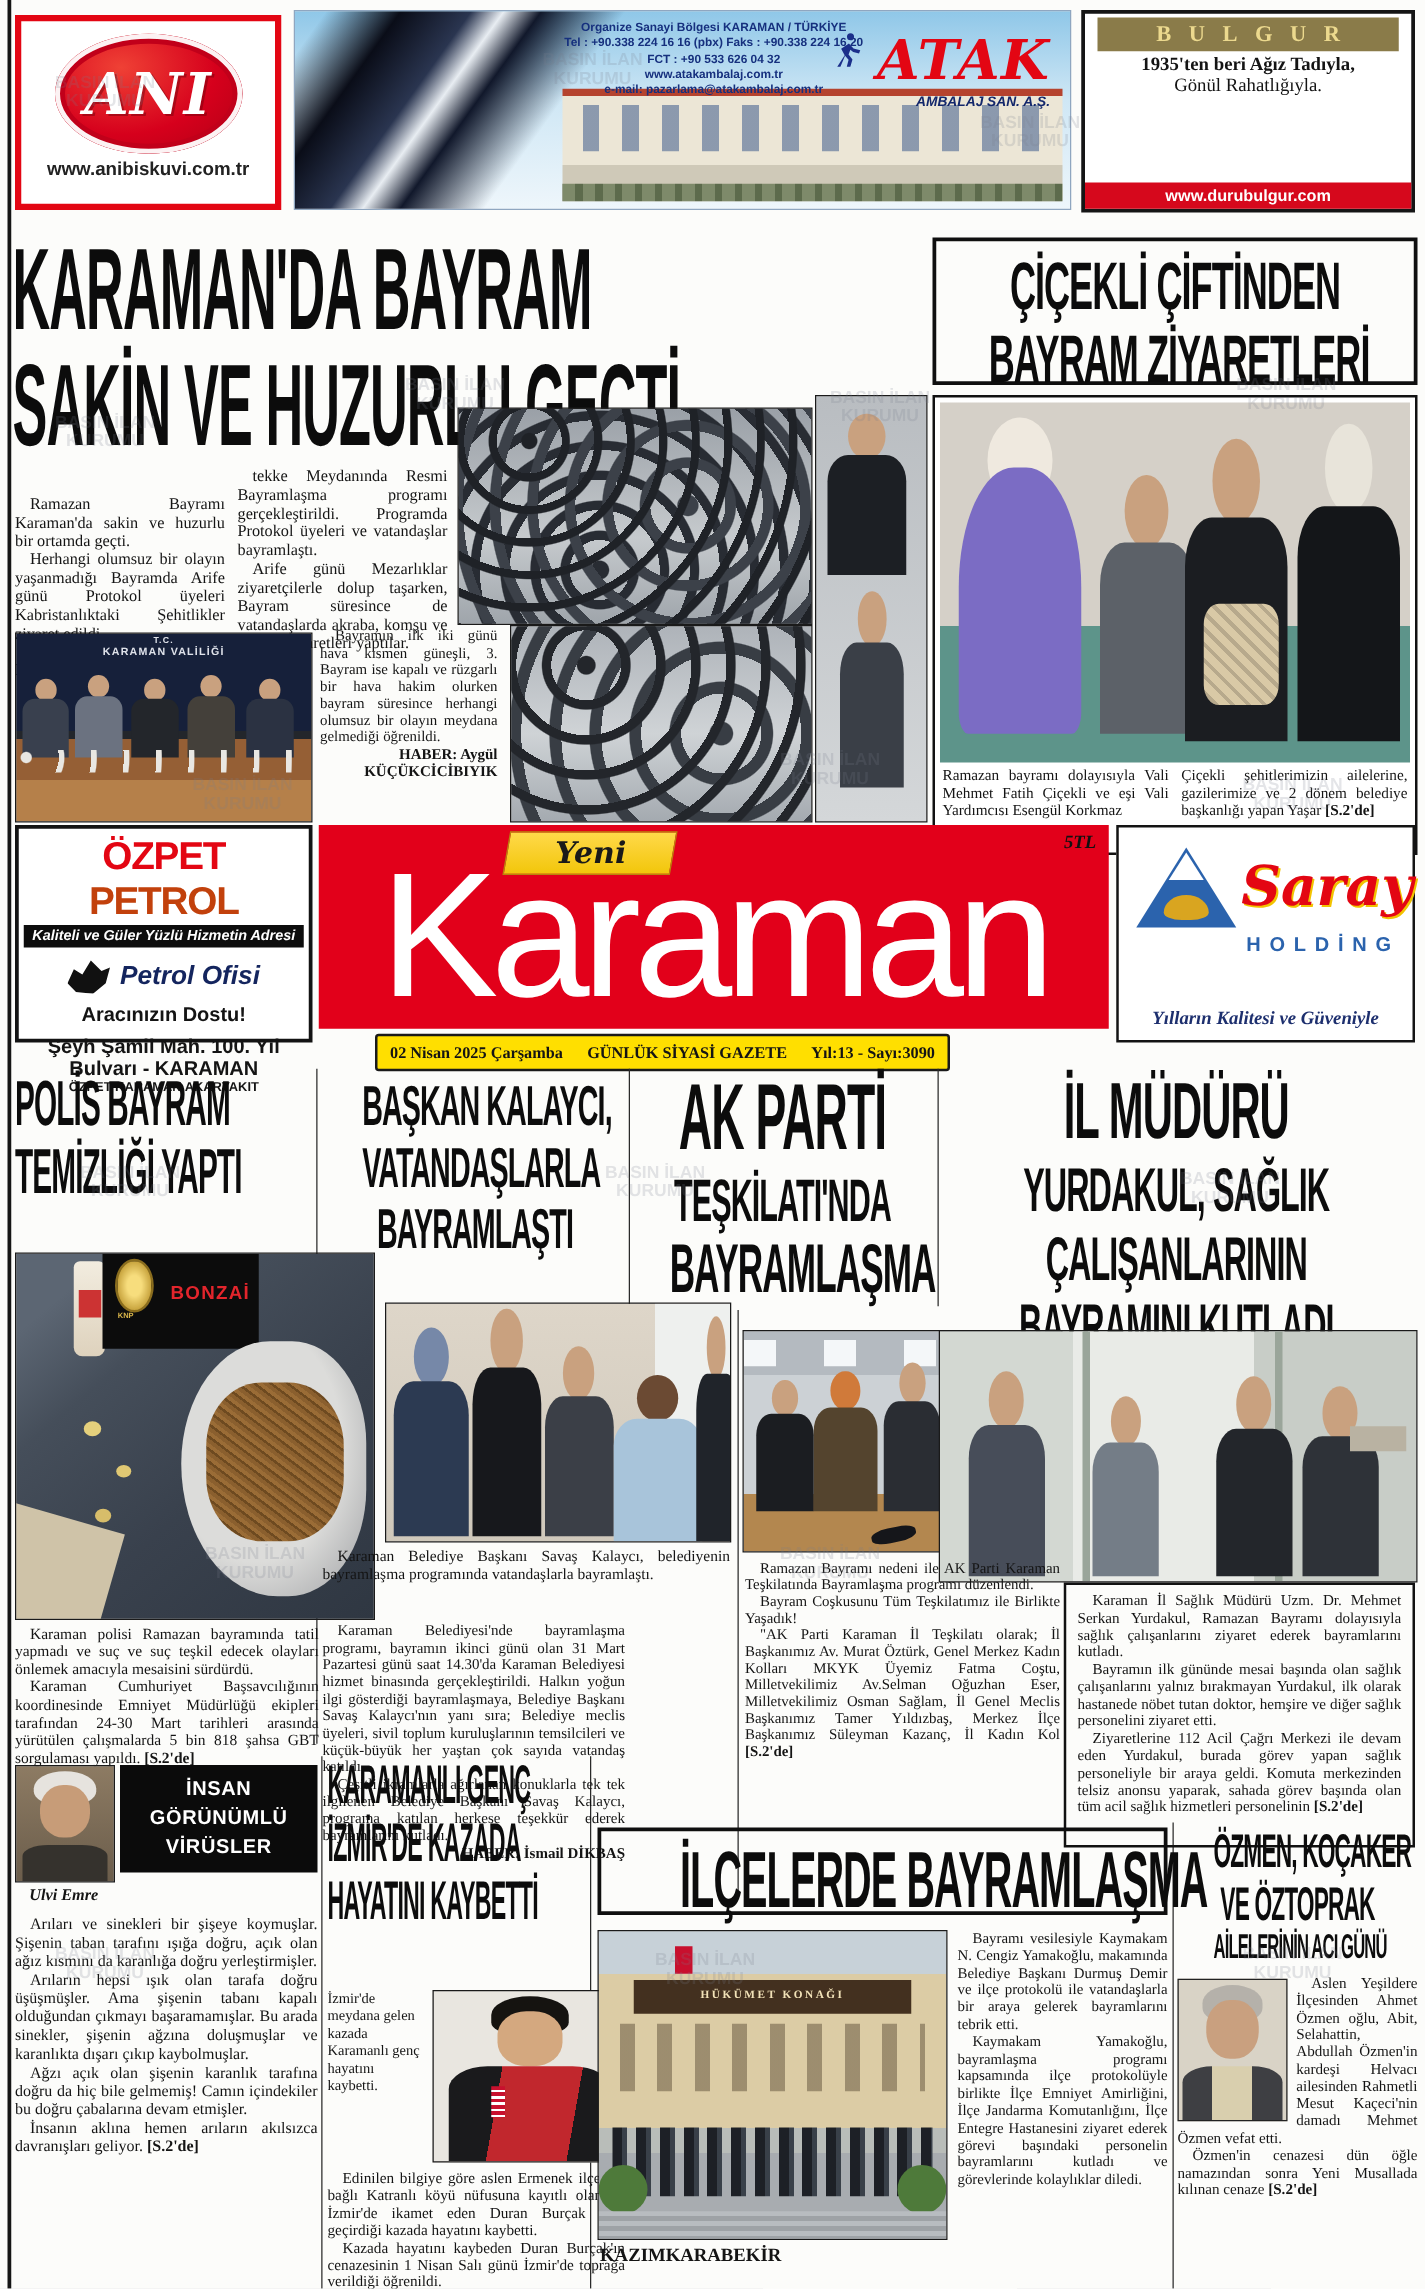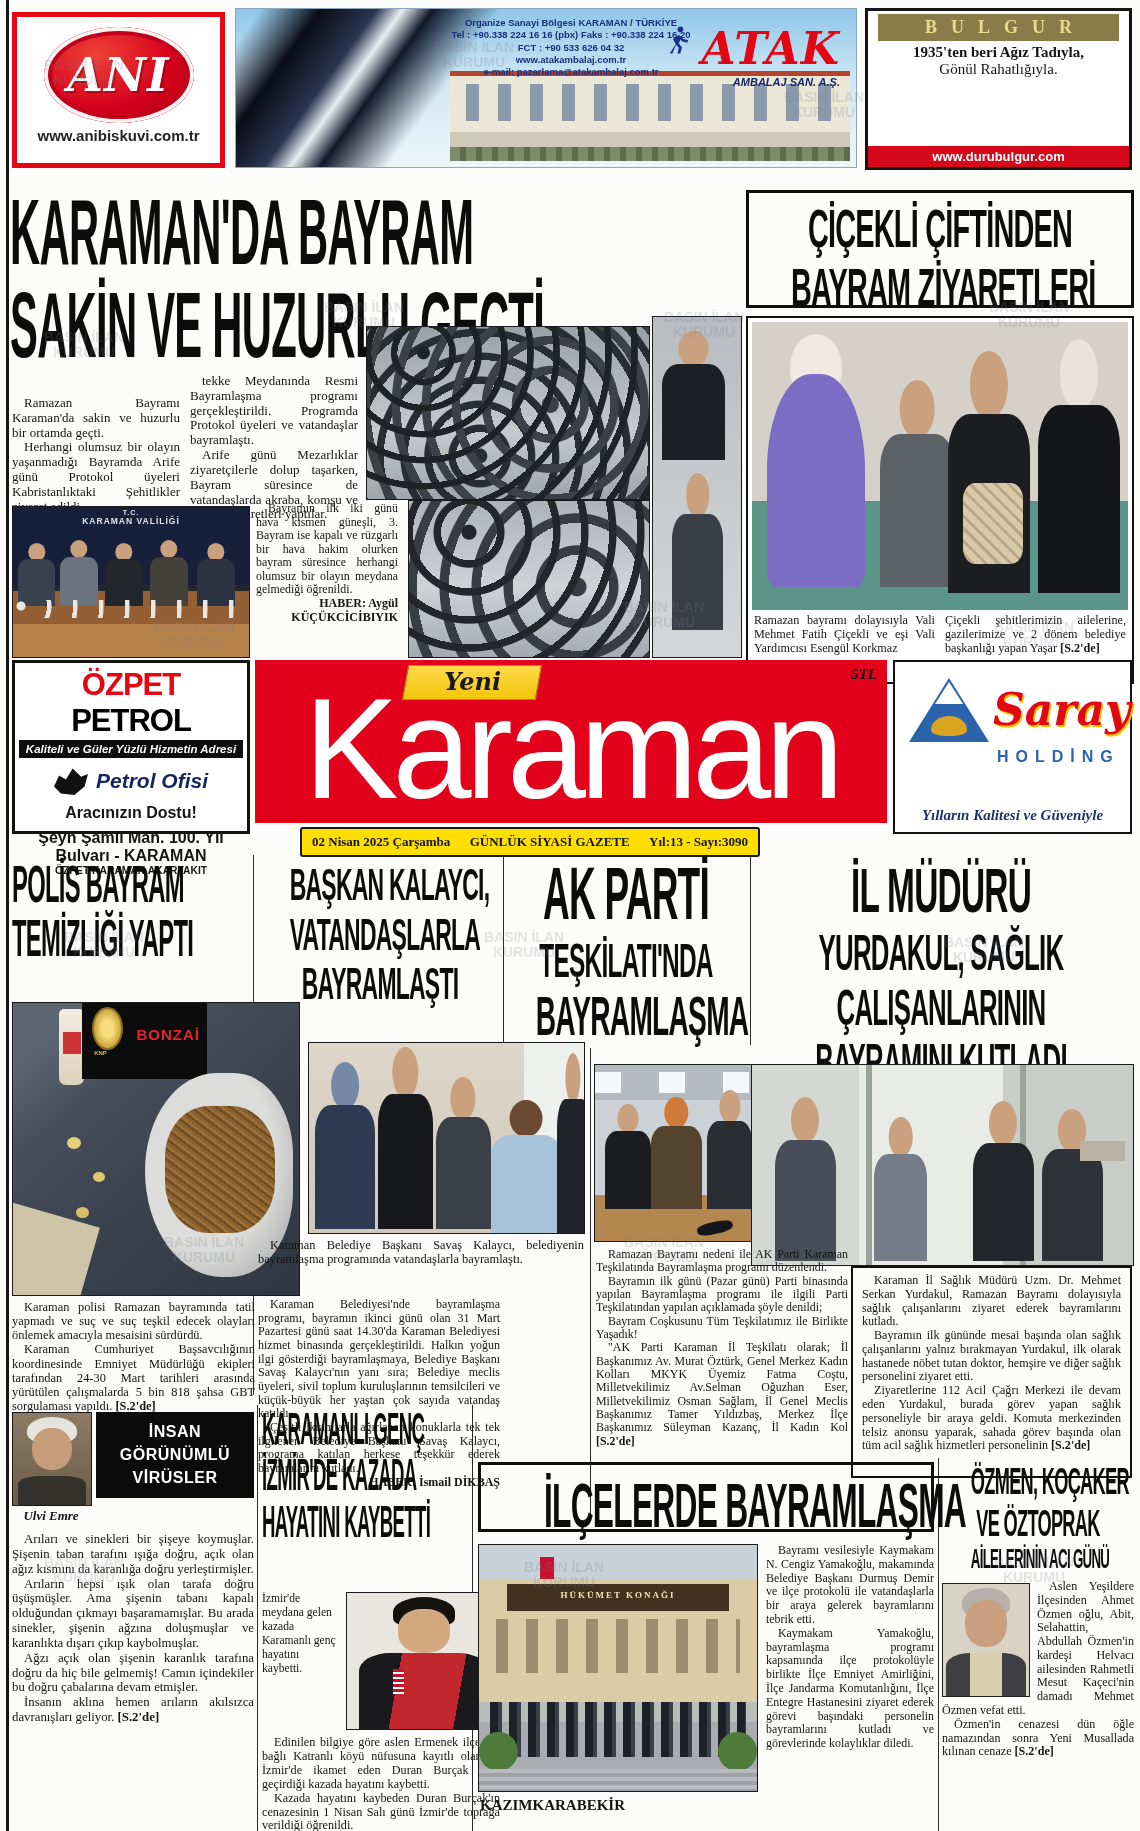--- a/index.html
+++ b/index.html
@@ -167,21 +167,21 @@
       <p class="txt" style="flex:1;margin:0;font-size:12.2px">
         <span>Çiçekli şehitlerimizin ailelerine, gazilerimize ve 2 dönem belediye başkanlığı yapan Yaşar</span>
         <b class="more">[S.2'de]</b>
       </p>
     </div>
   </div>
 
   <div class="abs" style="left:12px;top:660px;width:238px;height:174px;border:3px solid #131313;background:#fff;box-sizing:border-box;padding:4px 8px">
     <div style="text-align:center">
       <span class="sans" style="font-size:31px;font-weight:900;color:#e30613;letter-spacing:-1px">ÖZPET</span>
-      <span class="sans" style="font-size:31px;font-weight:900;color:#000000;letter-spacing:-1px">PETROL</span>
+      <span class="sans" style="font-size:31px;font-weight:900;color:#c2410c;letter-spacing:-1px">PETROL</span>
     </div>
     <div class="sans" style="margin:1px -4px 0;background:#0d0d0d;color:#fff;text-align:center;font-style:italic;font-weight:700;font-size:11.5px;line-height:18px">Kaliteli ve Güler Yüzlü Hizmetin Adresi</div>
     <div style="display:flex;align-items:center;justify-content:center;gap:8px;height:46px">
       <div style="width:34px;height:28px;background:#111;
                   clip-path:polygon(0 70%,15% 30%,35% 45%,55% 5%,80% 35%,100% 25%,90% 70%,60% 100%,20% 95%)"></div>
       <span class="sans" style="font-style:italic;font-weight:800;font-size:21px;color:#14255e">Petrol Ofisi</span>
     </div>
     <div class="sans" style="text-align:center;font-weight:800;font-size:16px">Aracınızın Dostu!</div>
     <div class="sans" style="text-align:center;font-weight:700;font-size:16px;margin-top:7px">Şeyh Şamil Mah. 100. Yıl Bulvarı - KARAMAN</div>
     <div class="sans" style="text-align:center;font-weight:700;font-size:10.3px">ÖZPET KARAMAN AKARYAKIT</div>
@@ -309,21 +309,20 @@
     <p>Karaman Belediye Başkanı Savaş Kalaycı, belediyenin bayramlaşma programında vatandaşlarla bayramlaştı.</p>
   </div>
   <div class="abs txt" style="left:258px;top:1298px;width:242px;font-size:12px">
     <p>Karaman Belediyesi'nde bayramlaşma programı, bayramın ikinci günü olan 31 Mart Pazartesi günü saat 14.30'da Karaman Belediyesi hizmet binasında gerçekleştirildi. Halkın yoğun ilgi gösterdiği bayramlaşmaya, Belediye Başkanı Savaş Kalaycı'nın yanı sıra; Belediye meclis üyeleri, sivil toplum kuruluşlarının temsilcileri ve küçük-büyük her yaştan çok sayıda vatandaş katıldı.</p>
     <p>Çeşitli ikramlarla ağırlanan konuklarla tek tek ilgilenen Belediye Başkanı Savaş Kalaycı, programa katılan herkese teşekkür ederek bayramlarını kutladı.</p>
     <div class="by">HABER: İsmail DİKBAŞ</div>
   </div>
 
   <div class="abs txt" style="left:596px;top:1248px;width:252px;font-size:11.9px;line-height:1.12">
     <p>Ramazan Bayramı nedeni ile AK Parti Karaman Teşkilatında Bayramlaşma programı düzenlendi.</p>
-    <p>Bayramın ilk günü (Pazar günü) Parti binasında yapılan Bayramlaşma programı ile ilgili Parti Teşkilatından yapılan açıklamada şöyle denildi;</p>
     <p>Bayram Coşkusunu Tüm Teşkilatımız ile Birlikte Yaşadık!</p>
     <p>
       <span>"AK Parti Karaman İl Teşkilatı olarak; İl Başkanımız Av. Murat Öztürk, Genel Merkez Kadın Kolları MKYK Üyemiz Fatma Coştu, Milletvekilimiz Av.Selman Oğuzhan Eser, Milletvekilimiz Osman Sağlam, İl Genel Meclis Başkanımız Tamer Yıldızbaş, Merkez İlçe Başkanımız Süleyman Kazanç, İl Kadın Kol</span>
       <b class="more">[S.2'de]</b>
     </p>
   </div>
 
   <div class="abs txt" style="left:851px;top:1266px;width:281px;height:212px;border:2px solid #111;box-sizing:border-box;padding:6px 9px;font-size:12.1px">
     <p>Karaman İl Sağlık Müdürü Uzm. Dr. Mehmet Serkan Yurdakul, Ramazan Bayramı dolayısıyla sağlık çalışanlarını ziyaret ederek bayramlarını kutladı.</p>
     <p>Bayramın ilk gününde mesai başında olan sağlık çalışanlarını yalnız bırakmayan Yurdakul, ilk olarak hastanede nöbet tutan doktor, hemşire ve diğer sağlık personelini ziyaret etti.</p>

